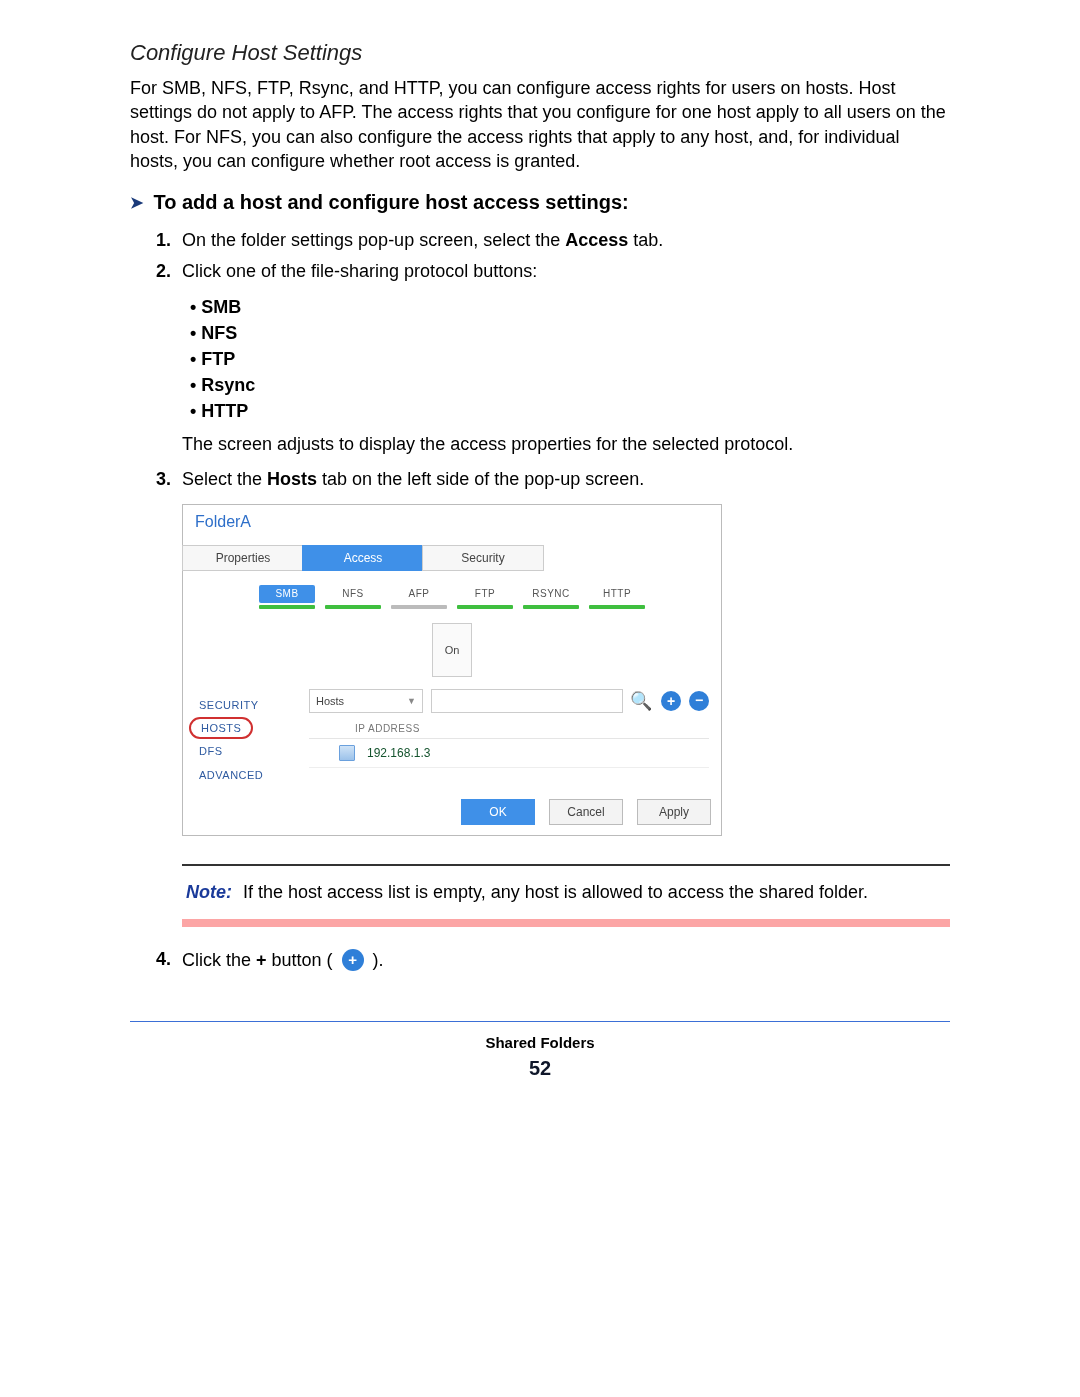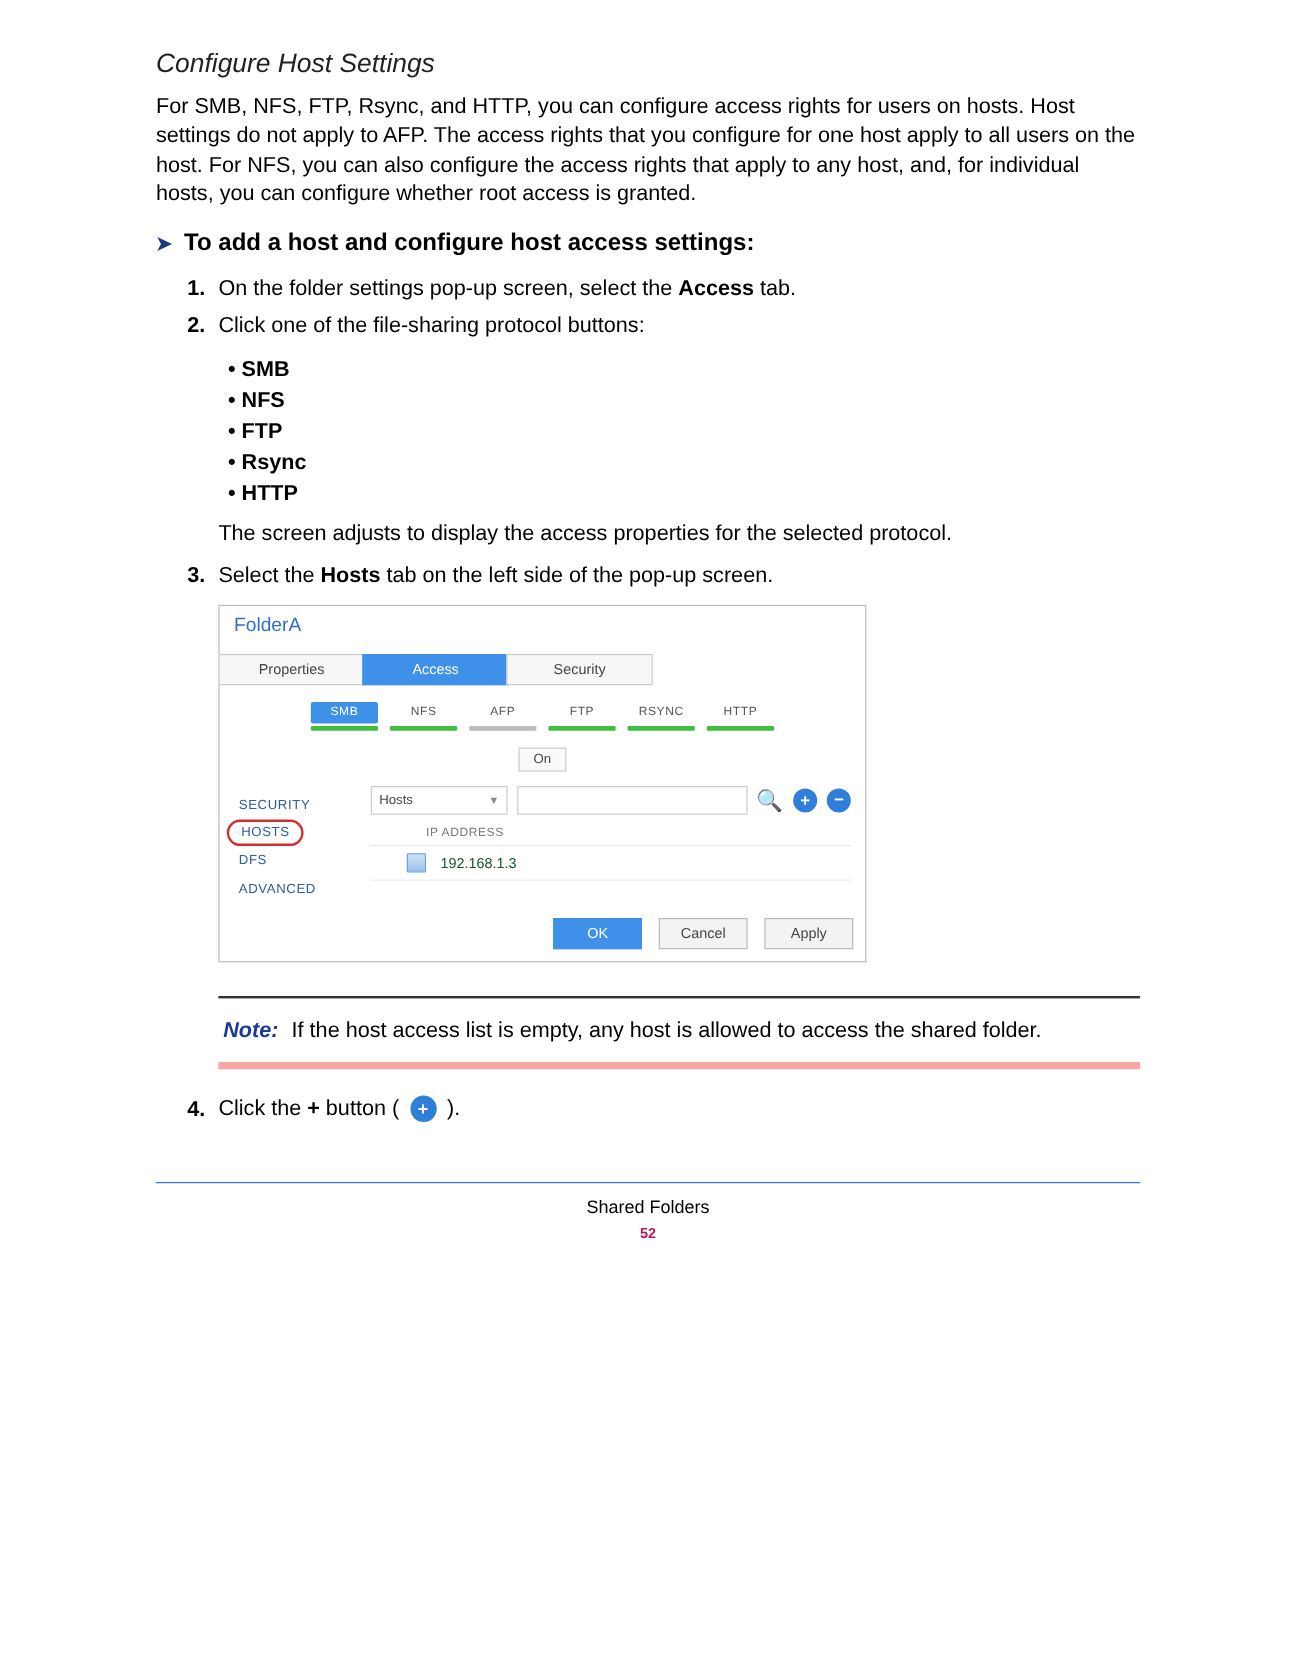--- a/index.html
+++ b/index.html
@@ -26,21 +26,21 @@
   .tab-row1 { display: flex; gap: 0; margin: 6px 0 14px 0; }
   .tab-row1 .tab { width: 120px; height: 24px; border: 1px solid #ccc; display: flex; align-items: center; justify-content: center; font-size: 12px; background: #f7f7f7; margin: 0 -1px; }
   .tab-row1 .tab.active { background: #3f90e8; color: #fff; border-color: #3f90e8; }
   .proto-row { display: flex; justify-content: center; gap: 10px; margin: 0 0 14px 0; }
   .proto { width: 56px; text-align: center; }
   .proto .pl { height: 18px; display: flex; align-items: center; justify-content: center; font-size: 10px; letter-spacing: 0.5px; color: #555; }
   .proto.active .pl { background: #3f90e8; color: #fff; border-radius: 2px; }
   .proto .bar { height: 4px; background: #3fbf3f; margin-top: 2px; border-radius: 1px; }
   .proto.dim .bar { background: #bbb; }
   .on-row { text-align: center; margin-bottom: 12px; }
-  .on-box { display: inline-block; border: 1px solid #ccc; padding: 3px 12px; font-size: 11px; background: #fafafa; }
+  .on-box { display: inline-block; border: 1px solid #ccc; padding: 20px 12px; font-size: 11px; background: #fafafa; }
   .mid { display: flex; }
   .leftnav { width: 110px; padding: 4px 0 0 16px; }
   .leftnav .item { font-size: 11px; letter-spacing: 0.5px; color: #2e5aa0; padding: 6px 0; }
   .leftnav .item.hosts { border: 2px solid #d03030; border-radius: 14px; padding: 3px 10px; margin-left: -10px; display: inline-block; color: #2e5aa0; }
   .rightpane { flex: 1; padding-right: 12px; }
   .toolbar { display: flex; align-items: center; gap: 8px; margin-bottom: 4px; }
   .hosts-select { border: 1px solid #ccc; height: 22px; width: 100px; display: flex; align-items: center; justify-content: space-between; padding: 0 6px; font-size: 11px; background: #fff; }
   .hosts-select .dd { font-size: 9px; color: #888; }
   .searchbox { flex: 1; border: 1px solid #ccc; height: 22px; background: #fff; }
   .mag { color: #f2a33a; font-size: 18px; font-weight: bold; }
@@ -48,32 +48,32 @@
   .circle-btn.minus { background: #2f7fd8; }
   .circle-btn.minus .m { position: relative; top:-1px; }
   .ipheader { font-size: 10px; letter-spacing: 0.5px; color: #777; padding: 6px 0 4px 46px; border-bottom: 1px solid #e5e5e5; }
   .iprow { display: flex; align-items: center; gap: 12px; padding: 6px 0 6px 30px; border-bottom: 1px solid #eee; font-size: 12px; color: #14532d; }
   .iprow .hosticon { width: 14px; height: 14px; border: 1px solid #6aa0dd; background: linear-gradient(#cfe3f7,#9cc2ea); border-radius: 1px; }
   .dlg-buttons { position: absolute; bottom: 10px; right: 10px; display: flex; gap: 14px; }
   .dlg-buttons .b { width: 72px; height: 24px; border: 1px solid #bbb; display: flex; align-items: center; justify-content: center; font-size: 12px; background: #f3f3f3; }
   .dlg-buttons .b.ok { background: #3f90e8; color: #fff; border-color: #3f90e8; }
 
   
-  .note-wrap { margin: 28px 0 20px 52px; border-top: 2px solid #333; border-bottom: 6px solid #fca5a5; padding: 14px 4px; font-size: 18px; line-height: 1.4; }
+  .note-wrap { margin: 28px 0 20px 52px; border-top: 2px solid #333; border-bottom: 8px solid #fca5a5; padding: 14px 4px; font-size: 18px; line-height: 1.4; }
   .note-wrap .note-label { font-weight: bold; font-style: italic; color: #1a3a9a; margin-right: 6px; }
   .note-wrap .indent { margin-left: 58px; display: block; margin-top: 6px; }
 
   .step4 { margin: 22px 0 0 26px; font-size: 18px; display: flex; align-items: center; }
   .step4 .num { font-weight: bold; min-width: 26px; }
   .step4 .plus-icon { display: inline-flex; width: 22px; height: 22px; border-radius: 50%; background: #2f7fd8; color: #fff; align-items: center; justify-content: center; font-weight: bold; margin: 0 4px; font-size: 15px; }
 
   .footer-rule { border: none; border-top: 1px solid #3b6fd6; margin: 50px 0 12px 0; }
   .footer { text-align: center; }
-  .footer .t1 { font-weight: normal; font-size: 15px; }
-  .footer .t2 { color: #be185d; font-weight: bold; font-size: 12px; margin-top: 6px; }
+  .footer .t1 { font-weight: bold; font-size: 15px; }
+  .footer .t2 { color: #0f172a; font-weight: bold; font-size: 20px; margin-top: 6px; }
 </style>
 </head>
 <body>
 
 <div class="page">
 
   <div class="section-title">Configure Host Settings</div>
   <p class="body-text">For SMB, NFS, FTP, Rsync, and HTTP, you can configure access rights for users on hosts. Host settings do not apply to AFP. The access rights that you configure for one host apply to all users on the host. For NFS, you can also configure the access rights that apply to any host, and, for individual hosts, you can configure whether root access is granted.</p>
 
   <div class="task">

